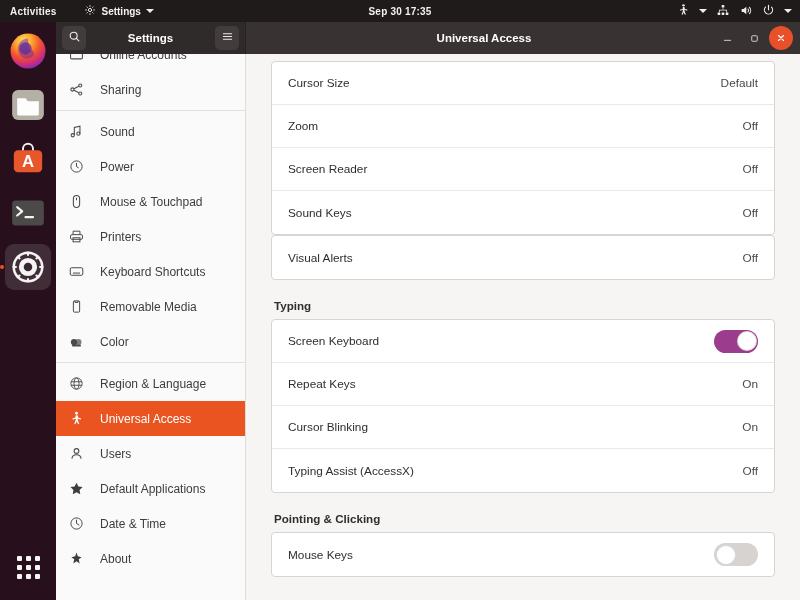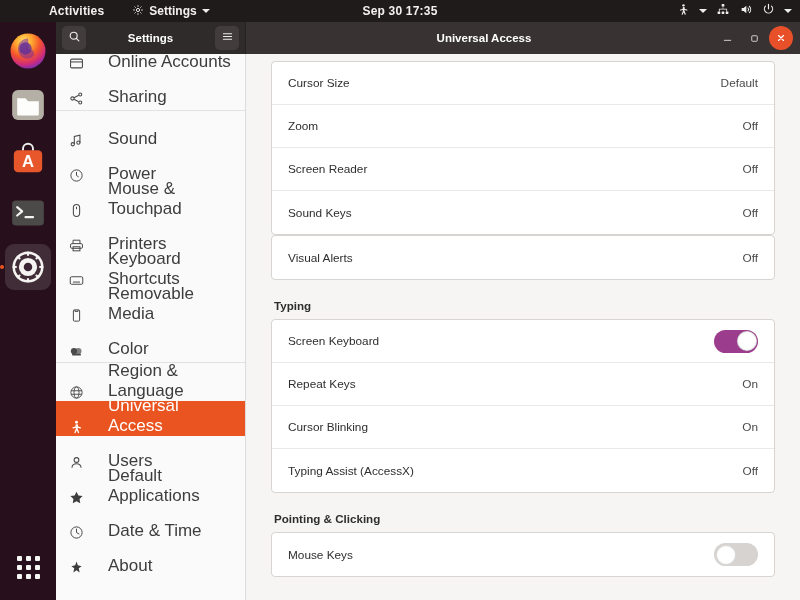--- a/index.html
+++ b/index.html
@@ -10,21 +10,21 @@
     background: #1d1a1a;
   }
   #screen { position: relative; width: 800px; height: 600px; }
 
   
   #topbar {
     position: absolute; top: 0; left: 0;
     width: 800px; height: 22px;
     background: #1f1b1b;
     display: flex; align-items: center;
-    color: #f2f1f0; font-size: 12px; font-weight: bold; padding-left: 39px;
+    color: #f2f1f0; font-size: 10px; font-weight: bold;
   }
   .tb-activities { margin-left: 10px; letter-spacing: .2px; }
   .tb-appmenu { display: flex; align-items: center; gap: 5px; margin-left: 28px; }
   .tb-clock {
     position: absolute; left: 0; right: 0; text-align: center;
     pointer-events: none; font-weight: bold; letter-spacing: .2px;
   }
   .tb-right {
     position: absolute; right: 8px; top: 0; height: 22px;
     display: flex; align-items: center; gap: 9px; z-index: 3;
@@ -103,23 +103,23 @@
   
   #sidebar {
     width: 190px; height: 546px; flex: none;
     background: #fafafa;
     border-right: 1px solid #dcdcdc;
     overflow: hidden;
     position: relative;
   }
   #sidebar-list { position: relative; top: -17px; }
   .side-item {
-    display: flex; align-items: flex-end; gap: 23px;
+    display: flex; align-items: center; gap: 15px;
     height: 35px; padding: 0 12px;
-    font-size: 17px; color: #3d3d3d;
+    font-size: 12px; color: #3d3d3d;
   }
   .side-item.selected { background: #e95420; color: #ffffff; }
   .side-sep { height: 1px; background: #e2e2e2; margin: 3px 0; }
   .side-icon { width: 17px; height: 17px; flex: none; display: flex; align-items: center; justify-content: center; }
 
   
   #content {
     flex: 1; height: 546px;
     background: #f6f5f4;
     padding: 10px 25px 0 25px;

